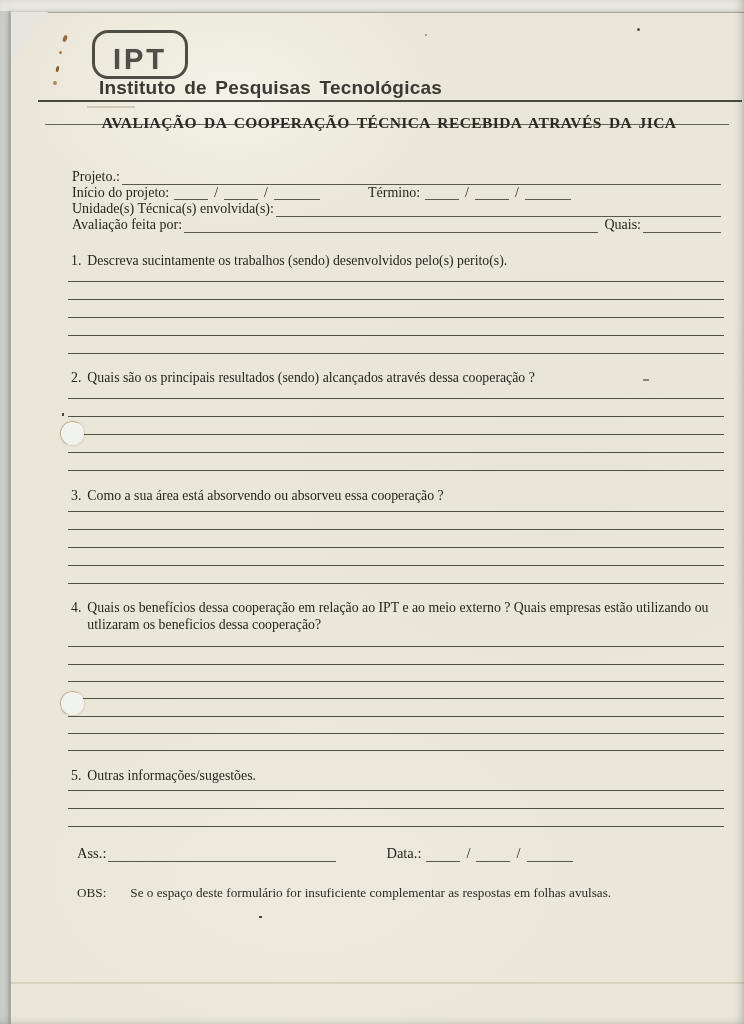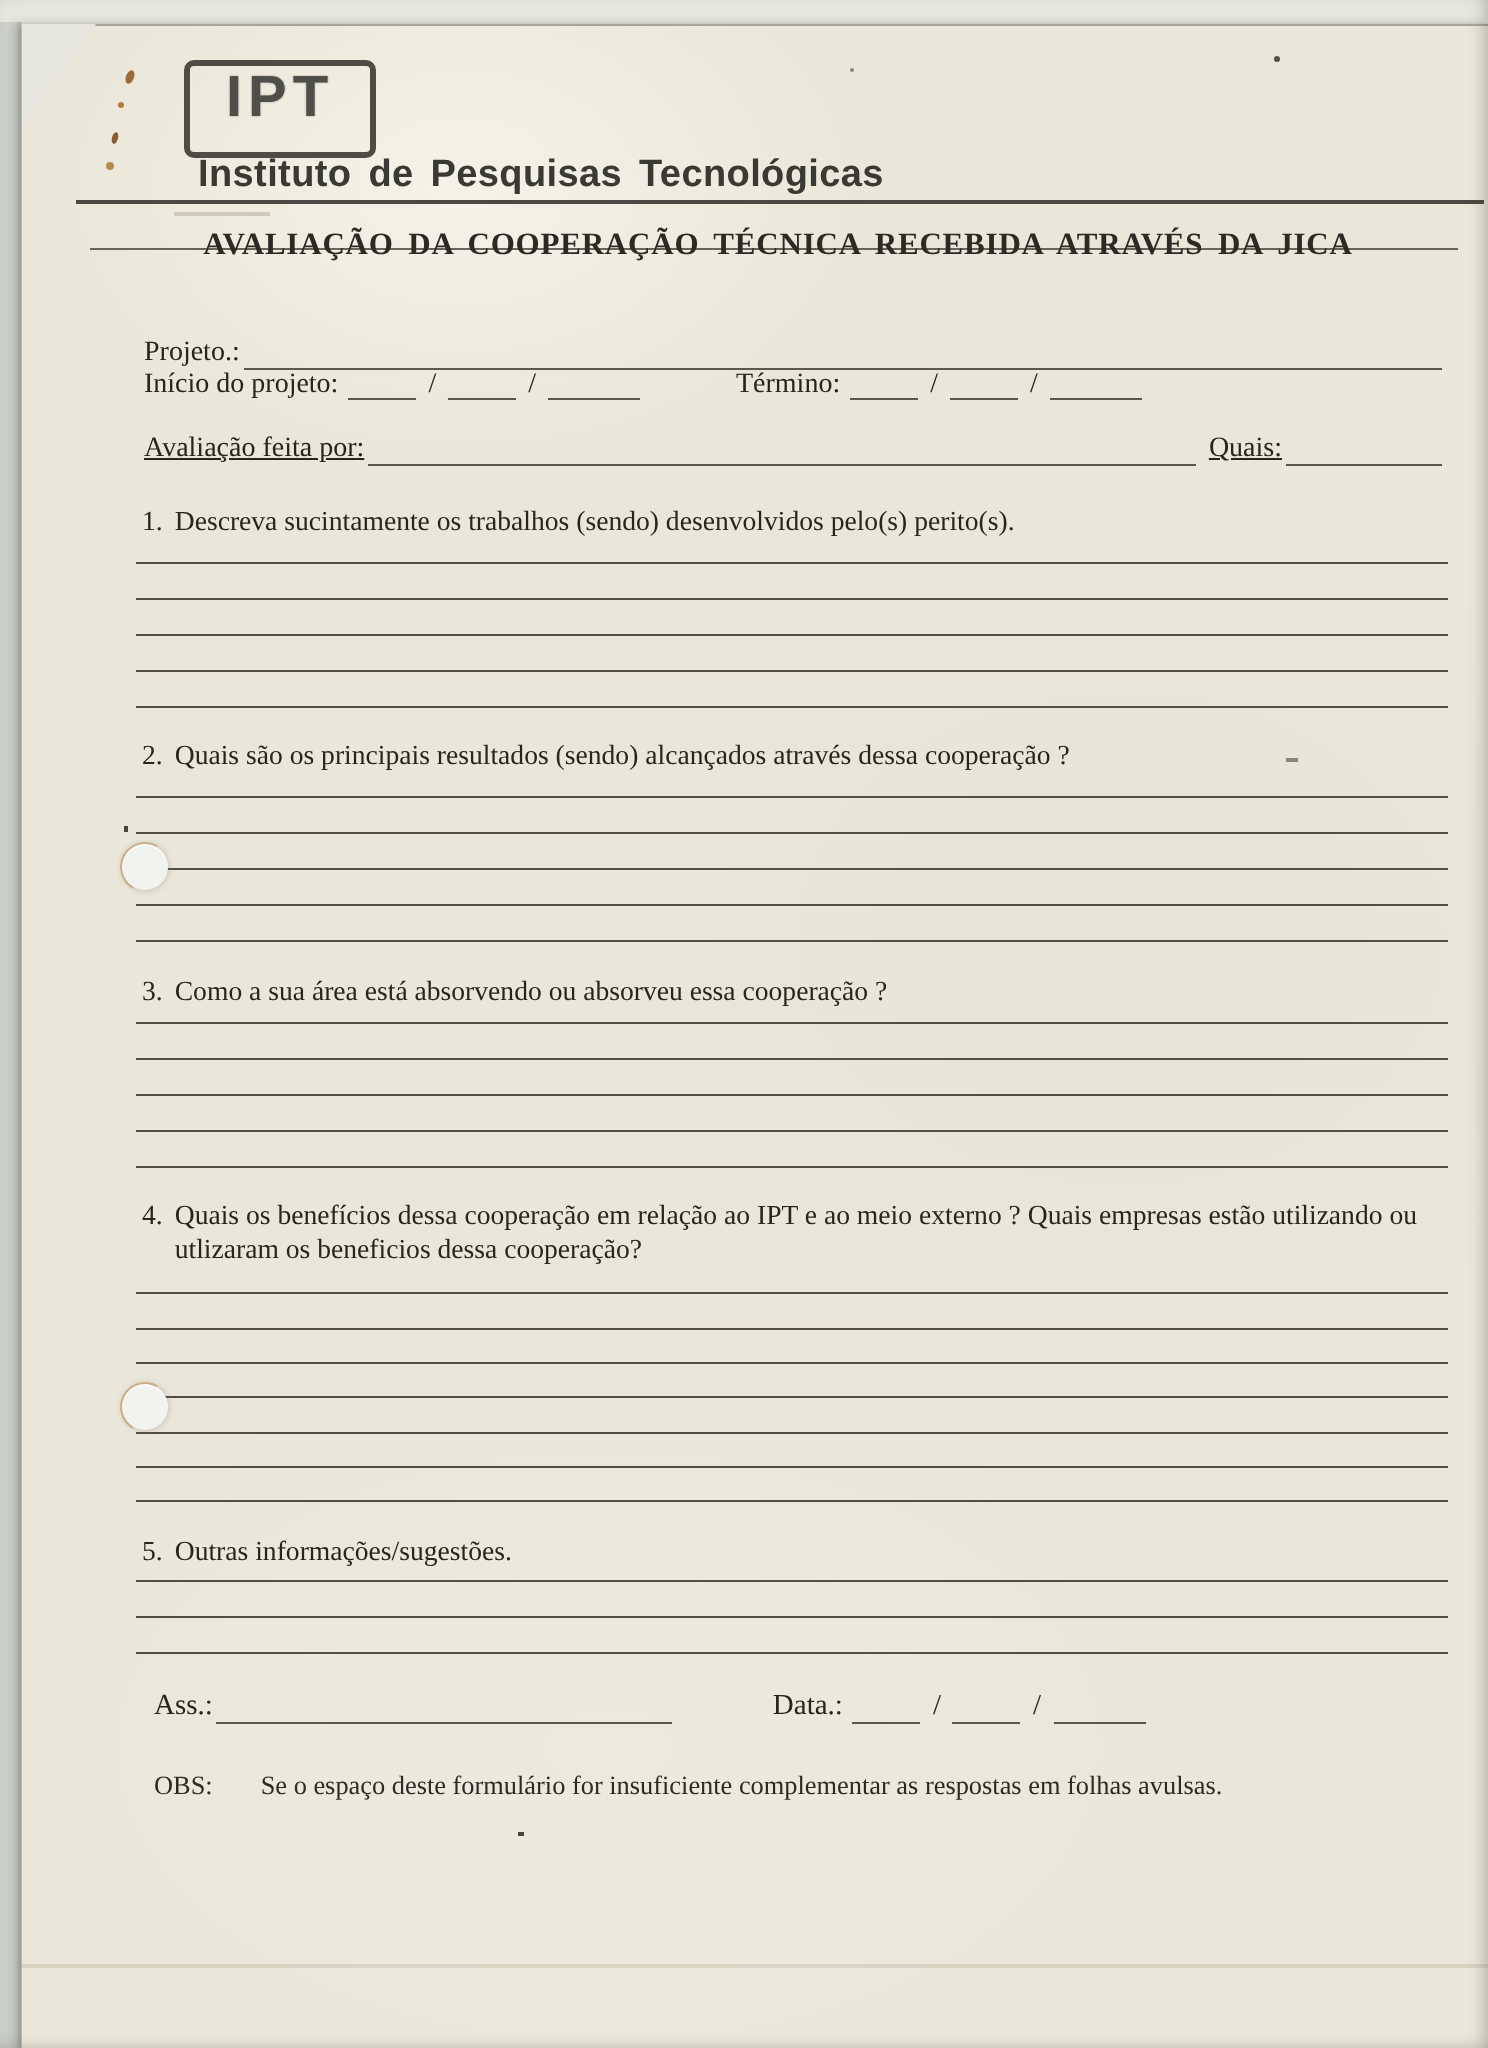--- a/index.html
+++ b/index.html
@@ -21,21 +21,21 @@
       radial-gradient(ellipse 400px 300px at 75% 45%, rgba(230,226,214,.6), rgba(230,226,214,0) 70%),
       radial-gradient(ellipse 500px 300px at 40% 85%, rgba(240,236,226,.55), rgba(240,236,226,0) 70%);
     border-top:1px solid #a9a699;
     box-shadow:-3px 0 5px rgba(40,40,35,.22);
   }
   .tear{position:absolute;left:0;top:-1px;width:37px;height:50px;background:#e6e6de;
     -webkit-clip-path:polygon(0 0,100% 0,0 100%);clip-path:polygon(0 0,100% 0,0 100%);
     border-bottom:1px solid rgba(150,145,130,.0);}
   .stain{position:absolute;border-radius:50%;}
   .logo-box{position:absolute;left:81px;top:17px;width:90px;height:43px;border:3.5px solid #4d4d46;
-    border-radius:5px;display:flex;align-items:flex-start;justify-content:center;
+    border-radius:16px;display:flex;align-items:flex-end;justify-content:center;
     font-family:"Liberation Sans","DejaVu Sans",sans-serif;font-weight:bold;font-size:29px;
     letter-spacing:3px;color:#4f4f49;text-shadow:0 0 1px rgba(79,79,73,.55);}
   .org-name{position:absolute;left:88px;top:64px;font-family:"Liberation Sans","DejaVu Sans",sans-serif;
     font-weight:bold;font-size:19px;color:#3a3a34;letter-spacing:.2px;word-spacing:3px;white-space:nowrap;}
   .header-rule{position:absolute;left:27px;top:87px;width:704px;height:2.2px;background:#4a4a42;}
   .faint-dash{position:absolute;left:76px;top:93px;width:48px;height:1.5px;background:#c8c3b1;opacity:.85;}
   .title-row{position:absolute;left:30px;right:7px;top:99px;height:26px;}
   .title-row .title-line{position:absolute;left:4px;right:8px;top:12px;border-top:1.6px solid #57574d;opacity:.9;}
   .title-row h1{position:relative;margin:0;top:2px;text-align:center;font-size:15.5px;font-weight:bold;
     letter-spacing:.4px;word-spacing:3px;color:#2b2b25;white-space:nowrap;}
@@ -106,22 +106,26 @@
       <span class="blank wide"></span>
       <span class="spacer43"></span>
       <span>Término:</span>
       <span class="blank"></span>
       <span class="slash">/</span>
       <span class="blank"></span>
       <span class="slash">/</span>
       <span class="blank wide"></span>
     </div>
 
-
-    <div class="frow" style="top:204px;text-decoration:underline;">
+    <div class="frow" style="top:188px;">
+      <span>Unidade(s) Técnica(s) envolvida(s):</span>
+      <span class="fill-line"></span>
+    </div>
+
+    <div class="frow" style="top:204px;">
       <span>Avaliação feita por:</span>
       <span class="fill-line"></span>
       <span style="margin-left:6px;">Quais:</span>
       <span class="ramal-line"></span>
     </div>
 
     <div class="q q1" style="top:239px;">
       <div class="q-label">
         <span class="q-num">1.</span>
         <span>Descreva sucintamente os trabalhos (sendo) desenvolvidos pelo(s) perito(s).</span>

